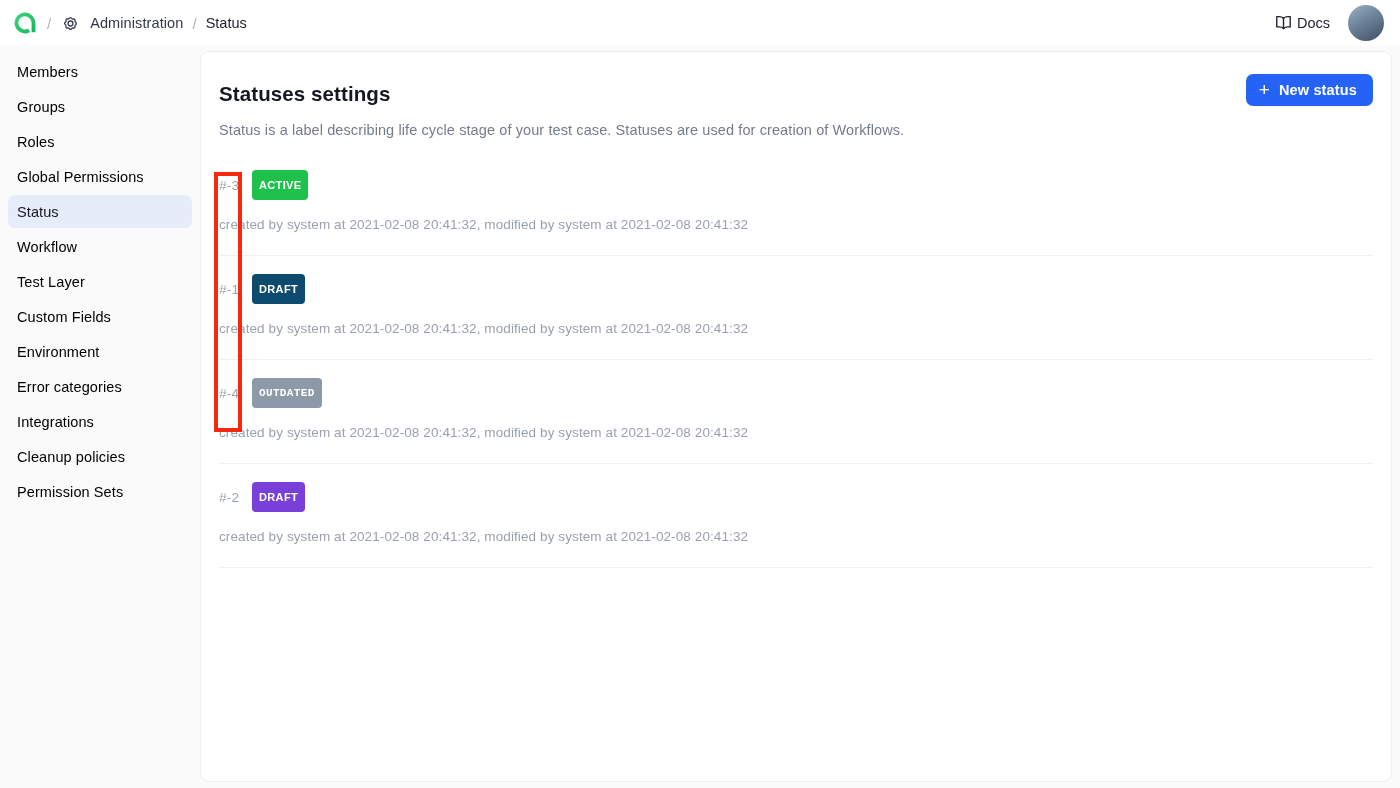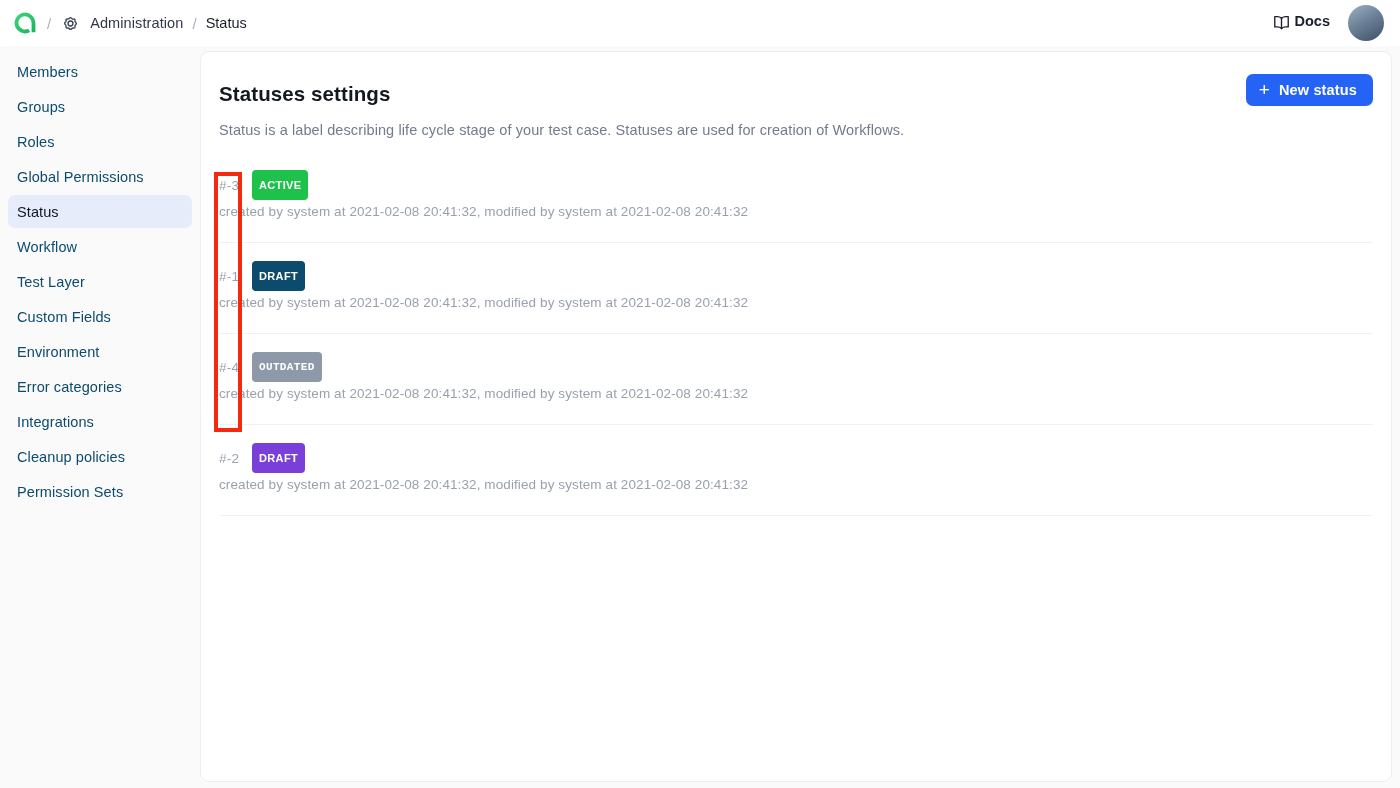--- a/index.html
+++ b/index.html
@@ -52,24 +52,23 @@
     color: #1b1f2b;
     white-space: nowrap;
   }
   .topbar-right {
     margin-left: auto;
     display: flex;
     align-items: center;
     gap: 18px;
   }
   .docs-btn {
-    display: flex; align-items: flex-start; gap: 3px;
+    display: flex; align-items: center; gap: 3px;
     font-size: 14.5px; color: #1b1f2b;
     cursor: pointer;
-    font-weight: bold;
   }
   .book-icon { width: 20px; height: 20px; display:inline-flex; }
   .avatar {
     width: 36px; height: 36px; border-radius: 50%;
     background: linear-gradient(150deg, #9eb2c4 0%, #6d8299 45%, #3d4f63 100%);
     flex: 0 0 auto;
   }
 
   
   .sidebar {
@@ -80,21 +79,21 @@
     padding-top: 7px;
   }
   .nav-item {
     height: 33px;
     margin: 2px 8px;
     padding: 0 9px;
     display: flex;
     align-items: center;
     border-radius: 7px;
     font-size: 14.5px;
-    color: #0c4a6e;
+    color: #000000;
     letter-spacing: .1px;
     cursor: pointer;
     white-space: nowrap;
   }
   .nav-item.active {
     background: #e7ecfa;
     color: #131723;
   }
 
   .content-area {
@@ -178,21 +177,21 @@
     height: 18px;
     padding: 15px 7px;
     border-radius: 4px;
     font-size: 11px;
     font-weight: 700;
     letter-spacing: .35px;
     color: #ffffff;
     white-space: nowrap;
   }
   .status-meta {
-    margin-top: 9px;
+    margin-top: 22px;
     font-size: 13.5px;
     color: #9aa1ad;
     letter-spacing: .1px;
   }
 
   
   .annotation-box {
     position: absolute;
     border: 4px solid #f4290f;
     pointer-events: none;

